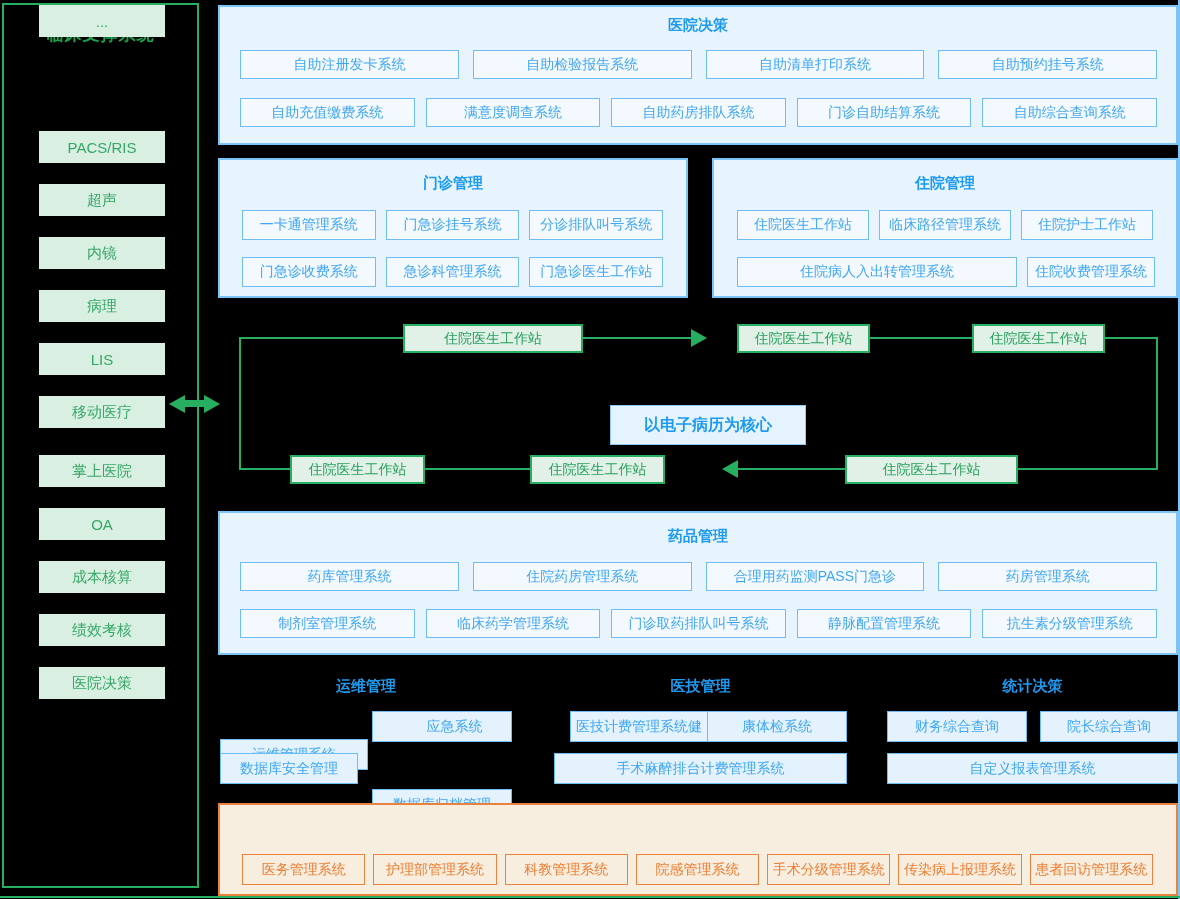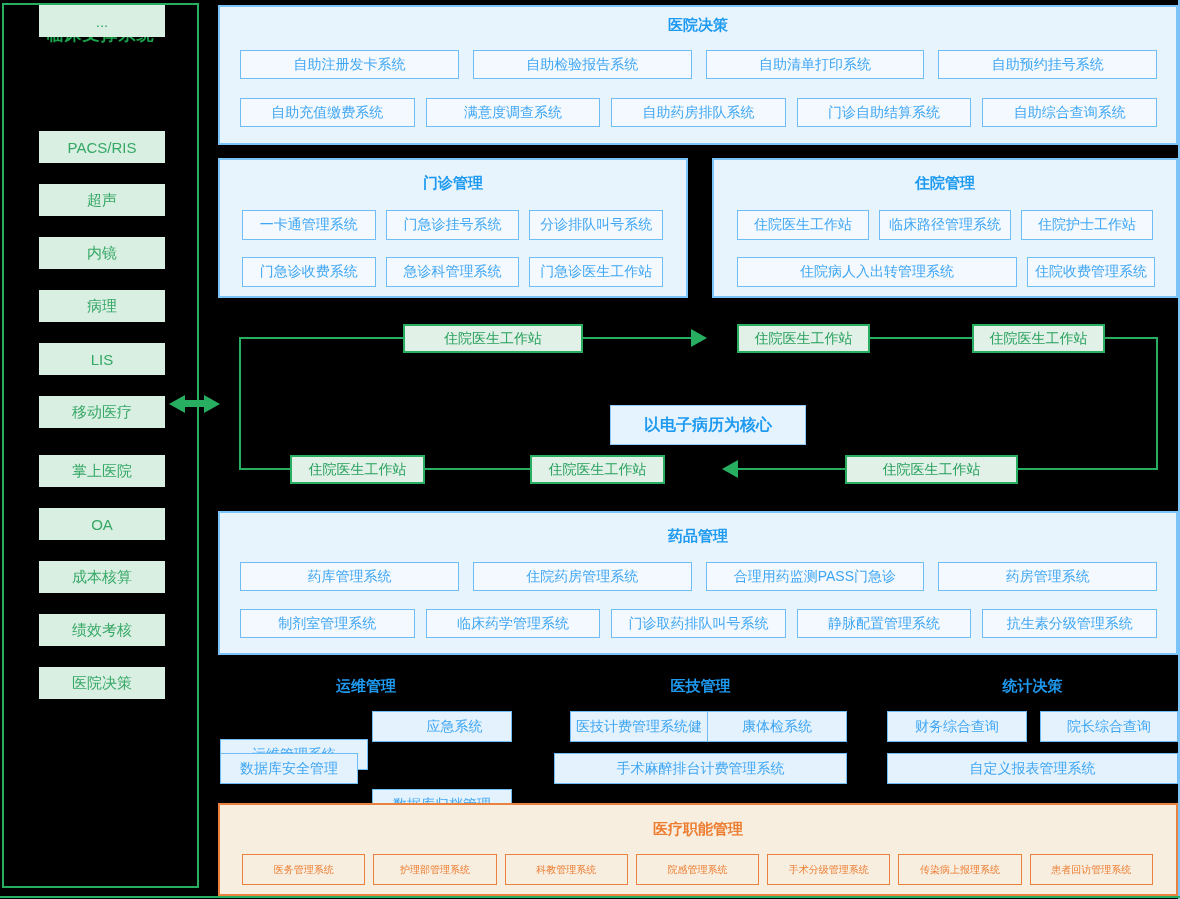--- a/index.html
+++ b/index.html
@@ -67,21 +67,21 @@
   
   .grp-title{position:absolute;color:#1e9af0;font-size:15px;font-weight:bold;text-align:center;}
   .bbtn2{position:absolute;box-sizing:border-box;background:#e4f2fd;border:1px solid #6fbdf5;
     color:#3fa6f3;font-size:14px;height:31px;display:flex;align-items:center;justify-content:center;}
 
   
   .sec-admin{left:218px;top:803px;width:960px;height:93px;background:#f7eee0;border:2px solid #e8823e;}
   .sec-admin .sec-title{top:15px;color:#ed7d31;}
   .sec-admin .r1{top:49px;left:22px;right:23px;gap:8px;}
   .obtn{box-sizing:border-box;background:#f7eee0;border:1px solid #e8823e;color:#ed7d31;
-    font-size:10px;display:flex;align-items:center;justify-content:center;height:31px;flex:1;}
+    font-size:14px;display:flex;align-items:center;justify-content:center;height:31px;flex:1;}
 </style>
 </head>
 <body>
 
 <div class="edge-right"></div>
 <div class="edge-bottom"></div>
 
 <div class="sidebar">
   <div class="sidebar-title">临床支撑系统</div>
   <div class="sb-item">PACS/RIS</div>
@@ -195,21 +195,20 @@
 
 <div class="bbtn2" style="left:554px;top:711px;width:138px;margin-left:16px;">医技计费管理系统健</div>
 <div class="bbtn2" style="left:707px;top:711px;width:140px;">康体检系统</div>
 <div class="bbtn2" style="left:554px;top:753px;width:293px;">手术麻醉排台计费管理系统</div>
 
 <div class="bbtn2" style="left:887px;top:711px;width:140px;">财务综合查询</div>
 <div class="bbtn2" style="left:1040px;top:711px;width:138px;">院长综合查询</div>
 <div class="bbtn2" style="left:887px;top:753px;width:291px;">自定义报表管理系统</div>
 
 <div class="section sec-admin">
-  <div class="sec-title">医疗职能管理</div>
   <div class="row r1">
     <div class="obtn">医务管理系统</div>
     <div class="obtn">护理部管理系统</div>
     <div class="obtn">科教管理系统</div>
     <div class="obtn">院感管理系统</div>
     <div class="obtn">手术分级管理系统</div>
     <div class="obtn">传染病上报理系统</div>
     <div class="obtn">患者回访管理系统</div>
   </div>
 </div>

